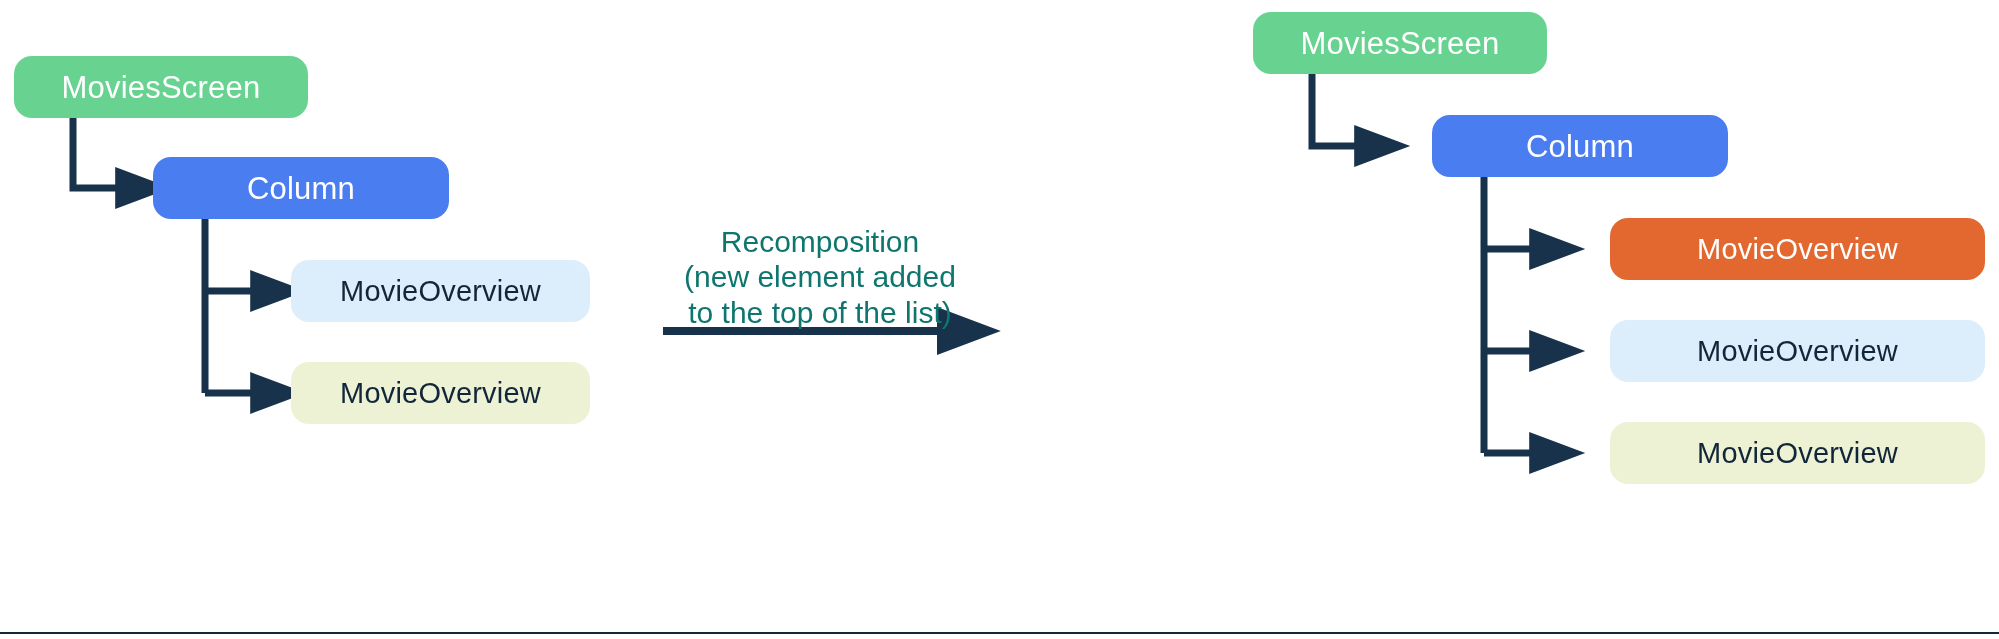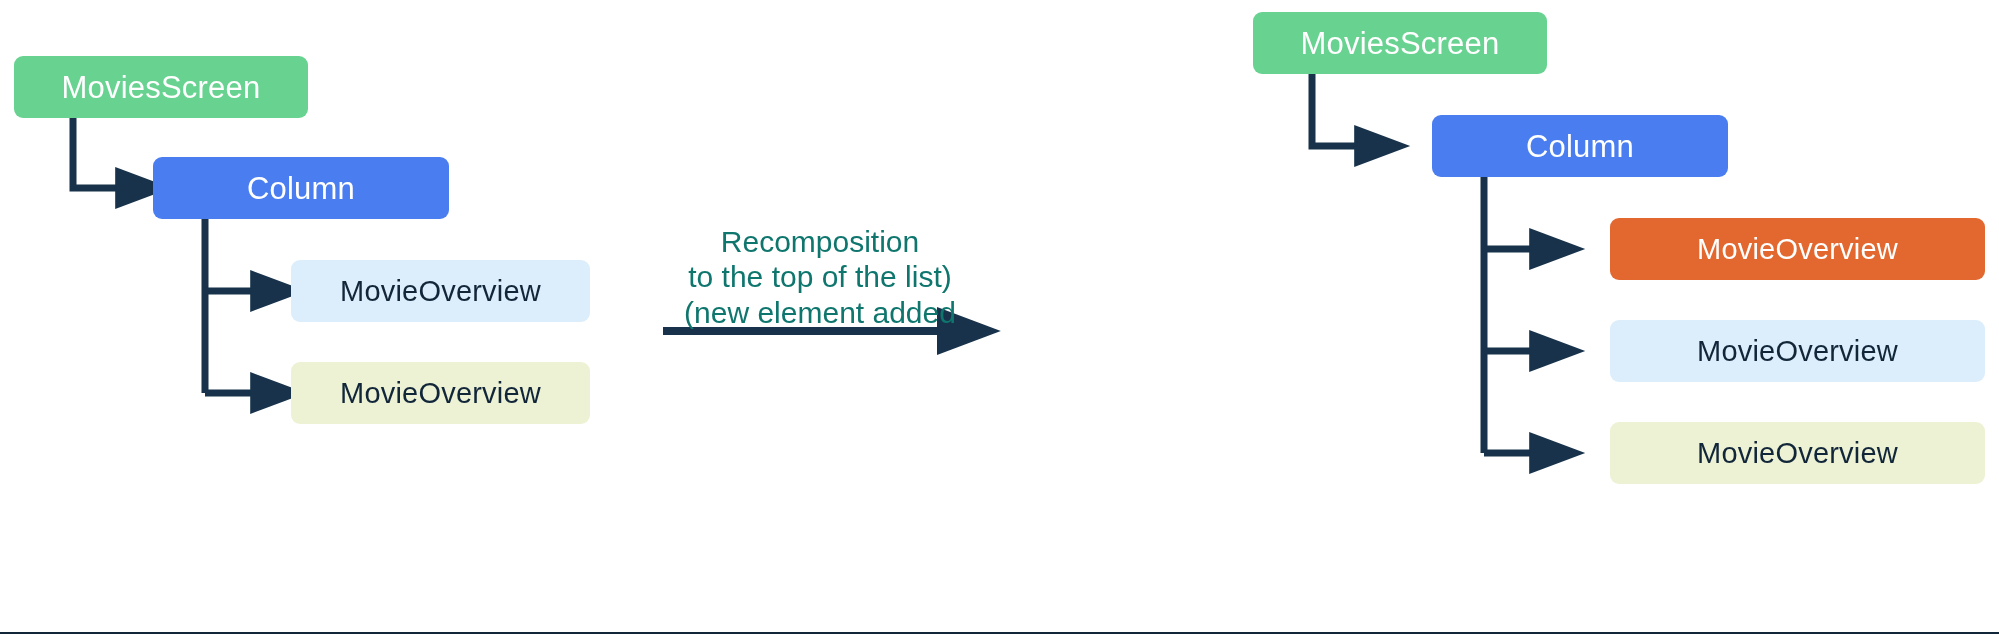--- a/index.html
+++ b/index.html
@@ -25,21 +25,21 @@
     top: 0;
     width: 1999px;
     height: 639px;
     pointer-events: none;
   }
   .node {
     position: absolute;
     display: flex;
     align-items: center;
     justify-content: center;
-    border-radius: 9px;
+    border-radius: 18px;
     box-sizing: border-box;
     white-space: nowrap;
     letter-spacing: 0.2px;
   }
   .node-label {
     display: block;
     line-height: 1;
   }
   .caption {
     position: absolute;
@@ -105,22 +105,22 @@
   <div class="node" style="left:291px; top:260px; width:299px; height:62px; background:#dceefb; color:#12263a; font-size:29px;">
     <span class="node-label">MovieOverview</span>
   </div>
 
   <div class="node" style="left:291px; top:362px; width:299px; height:62px; background:#edf2d4; color:#12263a; font-size:29px;">
     <span class="node-label">MovieOverview</span>
   </div>
 
   <div class="caption" style="left:663px; top:224px; width:314px; color:#0f766e; font-size:30px;">
     <span class="caption-line">Recomposition</span>
+    <span class="caption-line">(new element added</span>
     <span class="caption-line">to the top of the list)</span>
-    <span class="caption-line">(new element added</span>
   </div>
 
   <div class="node" style="left:1253px; top:12px; width:294px; height:62px; background:#68d391; color:#ffffff; font-size:31px;">
     <span class="node-label">MoviesScreen</span>
   </div>
 
   <div class="node" style="left:1432px; top:115px; width:296px; height:62px; background:#4a7ef0; color:#ffffff; font-size:31px;">
     <span class="node-label">Column</span>
   </div>
 

